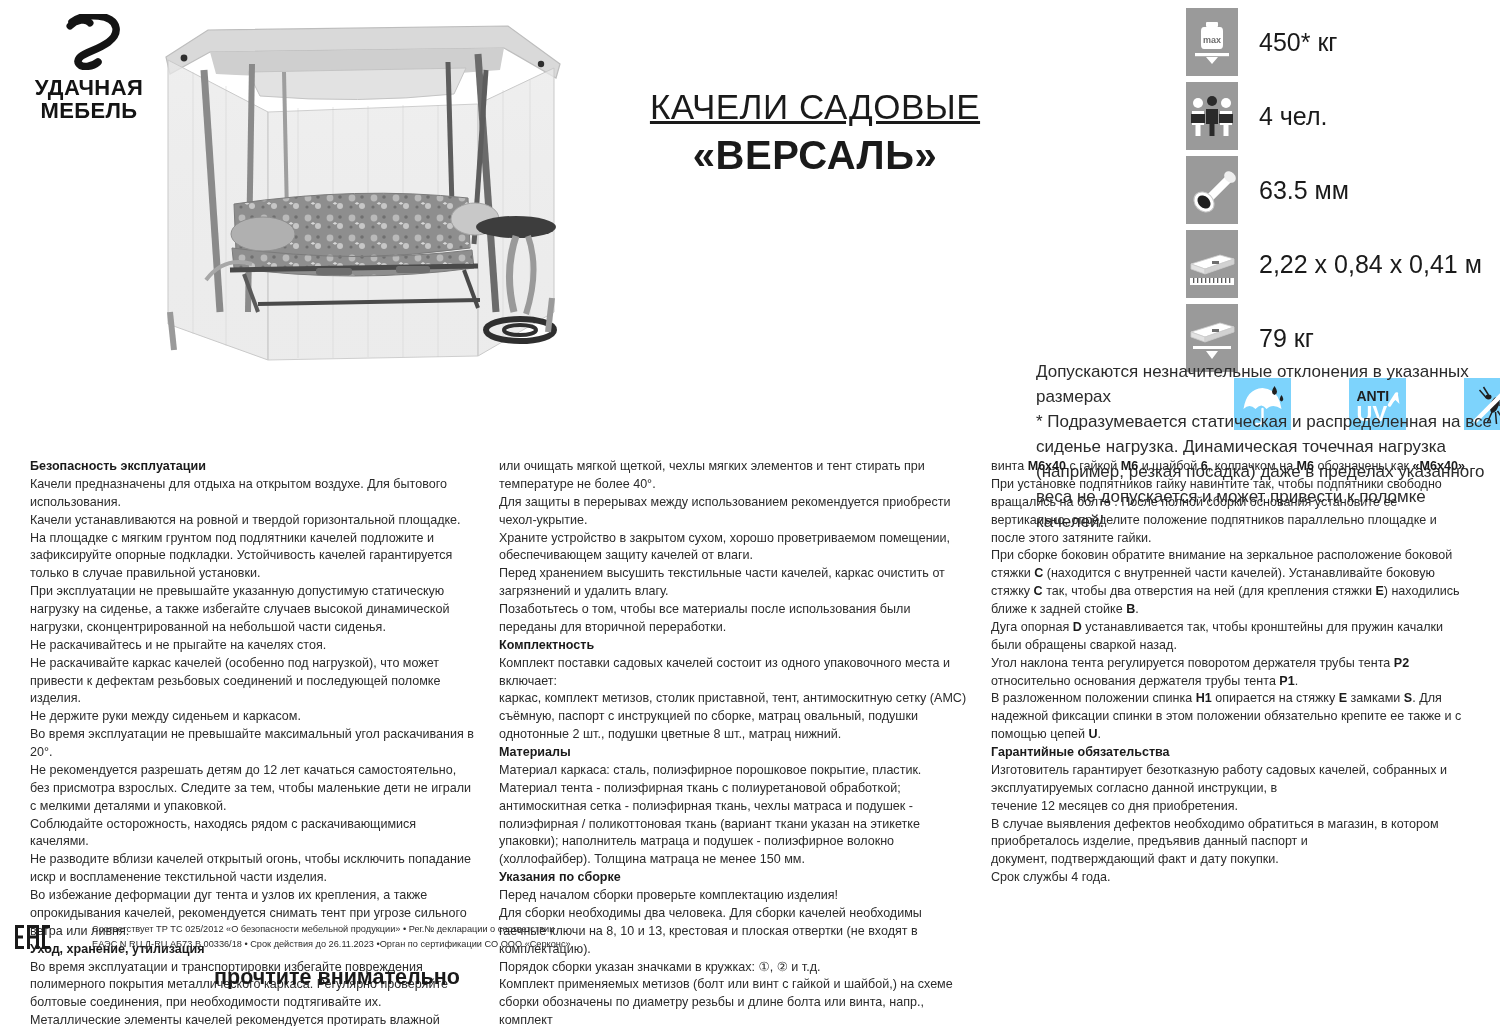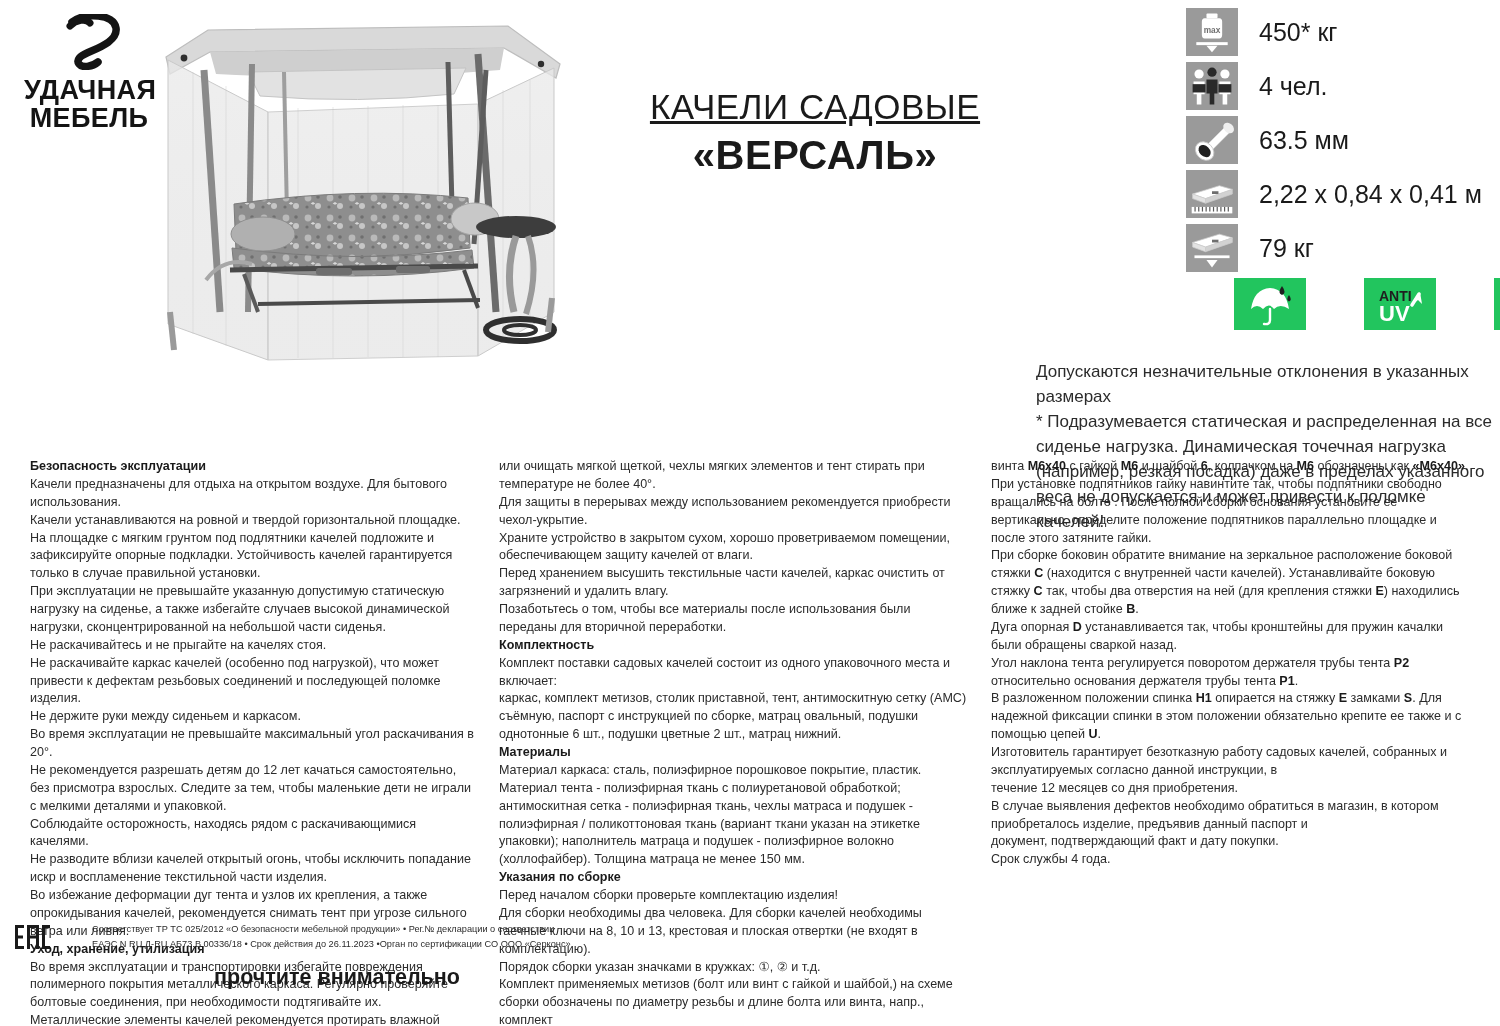--- a/index.html
+++ b/index.html
@@ -11,40 +11,40 @@
     position: relative;
     overflow: hidden;
   }
 
   
   .top { position: relative; height: 440px; }
 
   
   .logo { position: absolute; left: 24px; top: 14px; width: 130px; text-align: center; }
   .logo-mark { width: 86px; height: 56px; margin: 0 auto 6px; }
-  .logo-text { font-size: 27px; font-weight: bold; line-height: 1.05; letter-spacing: 0.4px; color: #141414; }
+  .logo-text { font-size: 22px; font-weight: bold; line-height: 1.05; letter-spacing: 0.4px; color: #141414; }
 
   
   .photo { position: absolute; left: 148px; top: 12px; width: 430px; height: 360px; }
   .photo svg { display: block; width: 100%; height: 100%; }
 
   
   .title-block { position: absolute; left: 600px; top: 86px; width: 430px; text-align: center; }
   .title-line1 { font-size: 35px; letter-spacing: 0.5px; color: #1a1a1a; line-height: 1.18; text-decoration: underline; }
   .title-line2 { font-size: 40px; font-weight: bold; letter-spacing: 0.5px; color: #1a1a1a; line-height: 1.2; margin-top: 4px; }
 
   
   .specs { position: absolute; left: 1186px; top: 8px; }
   .spec-row { display: flex; align-items: center; margin-bottom: 6px; }
-  .spec-ico { width: 52px; height: 48px; background: #9a9a9a; flex: 0 0 52px; position: relative; }
+  .spec-ico { width: 52px; height: 68px; background: #9a9a9a; flex: 0 0 52px; position: relative; }
   .spec-ico svg { display: block; width: 100%; height: 100%; }
   .spec-val { font-size: 25px; color: #1a1a1a; margin-left: 21px; white-space: nowrap; }
 
   .feature-row { display: flex; gap: 10px; margin-top: 2px; }
-  .feat-ico { width: 72px; height: 52px; background: #22c55e; position: relative; margin-left: 48px; }
+  .feat-ico { width: 57px; height: 52px; background: #7dd3fc; position: relative; margin-left: 48px; }
   .feat-ico svg { display: block; width: 100%; height: 100%; }
 
   .spec-note {
     position: absolute; left: 1036px; top: 360px; width: 462px;
     font-size: 17px; line-height: 1.47; color: #2b2b2b;
   }
 
   
   .columns { position: absolute; top: 458px; left: 0; width: 1500px; display: flex; }
   .col { font-size: 12.55px; line-height: 1.425; color: #2b2b2b; }
@@ -315,37 +315,38 @@
   </div>
 
   <div class="col col-2">
     <p>или очищать мягкой щеткой, чехлы мягких элементов и тент стирать при температуре не более 40°.</p>
     <p>Для защиты в перерывах между использованием рекомендуется приобрести чехол-укрытие.</p>
     <p>Храните устройство в закрытом сухом, хорошо проветриваемом помещении, обеспечивающем защиту качелей от влаги.</p>
     <p>Перед хранением высушить текстильные части качелей, каркас очистить от загрязнений и удалить влагу.</p>
     <p>Позаботьтесь о том, чтобы все материалы после использования были переданы для вторичной переработки.</p>
     <p class="h">Комплектность</p>
     <p>Комплект поставки садовых качелей состоит из одного упаковочного места и включает:</p>
-    <p>каркас, комплект метизов, столик приставной, тент, антимоскитную сетку (АМС) съёмную, паспорт с инструкцией по сборке, матрац  овальный, подушки однотонные 6 шт., подушки цветные 2 шт., матрац нижний.</p>
+    <p>каркас, комплект метизов, столик приставной, тент, антимоскитную сетку (АМС) съёмную, паспорт с инструкцией по сборке, матрац  овальный, подушки однотонные 2 шт., подушки цветные 8 шт., матрац нижний.</p>
     <p class="h">Материалы</p>
     <p>Материал каркаса: сталь, полиэфирное порошковое  покрытие, пластик. Материал тента - полиэфирная ткань  с полиуретановой обработкой; антимоскитная сетка - полиэфирная ткань, чехлы матраса и подушек - полиэфирная / поликоттоновая ткань (вариант ткани указан на этикетке упаковки); наполнитель матраца и подушек - полиэфирное волокно (холлофайбер). Толщина матраца не менее 150 мм.</p>
     <p class="h">Указания по сборке</p>
     <p>Перед началом сборки проверьте комплектацию изделия!</p>
     <p>Для сборки необходимы два человека. Для сборки качелей необходимы гаечные ключи на 8, 10 и 13, крестовая и плоская отвертки (не входят в комплектацию).</p>
     <p><span>Порядок сборки указан значками в кружках: </span><span>①</span><span>, </span><span>②</span><span>  и т.д.</span></p>
     <p>Комплект применяемых метизов (болт или винт с гайкой и шайбой,) на схеме сборки обозначены по диаметру резьбы и длине болта или винта, напр., комплект</p>
   </div>
 
   <div class="col col-3">
     <p><span>винта </span><b>M6x40</b><span> с гайкой </span><b>M6</b><span> и шайбой </span><b>6</b><span>, колпачком на </span><b>M6</b><span> обозначены как </span><b>«M6x40»</b><span>.</span></p>
     <p>При установке подпятников гайку навинтите так, чтобы подпятники свободно вращались на болте . После полной сборки основания установите ее вертикально, определите положение подпятников параллельно площадке и после этого затяните гайки.</p>
     <p><span>При сборке боковин обратите внимание на зеркальное расположение боковой стяжки </span><b>C</b><span> (находится с внутренней части качелей). Устанавливайте боковую стяжку </span><b>C</b><span> так, чтобы два отверстия на ней (для крепления стяжки </span><b>E</b><span>) находились ближе к задней стойке </span><b>B</b><span>.</span></p>
     <p><span>Дуга опорная </span><b>D</b><span> устанавливается так, чтобы кронштейны для пружин качалки были обращены сваркой назад.</span></p>
     <p><span>Угол наклона тента регулируется поворотом держателя трубы тента </span><b>P2</b><span> относительно основания держателя трубы тента </span><b>P1</b><span>.</span></p>
     <p><span>В разложенном положении спинка </span><b>H1</b><span> опирается на стяжку </span><b>E</b><span> замками </span><b>S</b><span>. Для надежной фиксации спинки в этом положении обязательно крепите ее также и с помощью цепей </span><b>U</b><span>.</span></p>
+    <p class="h">Гарантийные обязательства</p>
     <p>Изготовитель гарантирует безотказную работу садовых качелей, собранных и эксплуатируемых согласно данной инструкции, в</p>
     <p>течение 12 месяцев со дня приобретения.</p>
     <p>В случае выявления дефектов необходимо обратиться в магазин, в котором</p>
     <p>приобреталось изделие, предъявив данный паспорт и</p>
     <p>документ, подтверждающий факт и дату покупки.</p>
     <p>Срок службы 4 года.</p>
   </div>
 </div>
 
 <div class="footer-cert">

